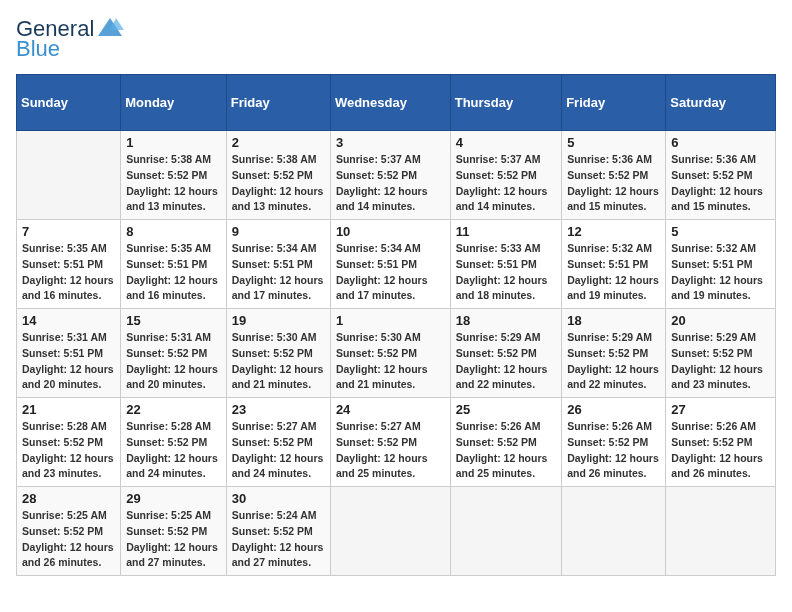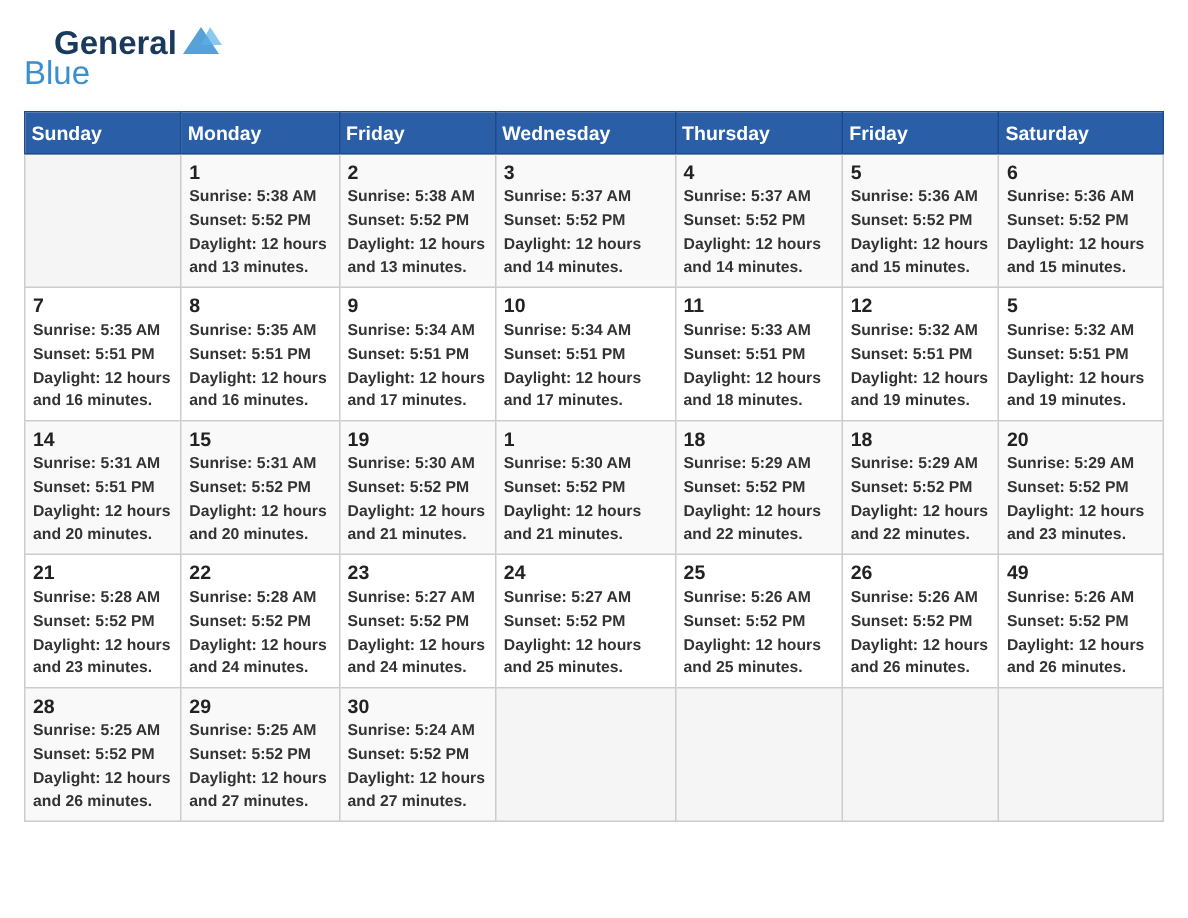--- a/index.html
+++ b/index.html
@@ -34,21 +34,21 @@
       color: #444;
     }
     table {
       width: 100%;
       border-collapse: collapse;
       font-size: 11px;
     }
     thead tr th {
       background-color: #2a5fa8;
       color: #fff;
-      padding: 6px 4px;
+      padding: 20px 4px;
       text-align: left;
       font-size: 13px;
       font-weight: bold;
       border: 1px solid #1e4a8a;
     }
     tbody tr td {
       border: 1px solid #ccc;
       padding: 4px 5px;
       vertical-align: top;
       min-height: 70px;
@@ -72,21 +72,21 @@
     .empty-cell {
       background: #f5f5f5 !important;
     }
   </style>
 </head>
 <body>
 
 <div class="header-area">
   <div class="logo">
     <div style="display:flex;align-items:center;">
-      <span style="font-size:22px;font-weight:bold;color:#1a3a5c;margin-left:20px;">General</span>
+      <span style="font-size:22px;font-weight:normal;color:#1a3a5c;">General</span>
       <svg width="28" height="22" viewBox="0 0 28 22" style="margin-left:2px;margin-top:-4px;">
         <polygon points="14,2 26,20 2,20" fill="#3a8fd1" opacity="0.85"></polygon>
         <polygon points="20,2 28,14 14,14" fill="#5ab0e8" opacity="0.7"></polygon>
       </svg>
     </div>
     <span style="font-size:22px;font-weight:normal;color:#3a8fd1;margin-top:-6px;">Blue</span>
   </div>
   <div class="title-area">
     <div class="month-title"></div>
     <div class="location"></div>
@@ -316,21 +316,21 @@
       </td>
         <td>
         <div class="day-number">26</div>
         <div class="day-info">
           Sunrise: 5:26 AM<br>
           Sunset: 5:52 PM<br>
           Daylight: 12 hours and 26 minutes.
         </div>
       </td>
         <td>
-        <div class="day-number">49</div>
+        <div class="day-number">27</div>
         <div class="day-info">
           Sunrise: 5:26 AM<br>
           Sunset: 5:52 PM<br>
           Daylight: 12 hours and 26 minutes.
         </div>
       </td>
       </tr>
       <tr>
         <td>
         <div class="day-number">28</div>

